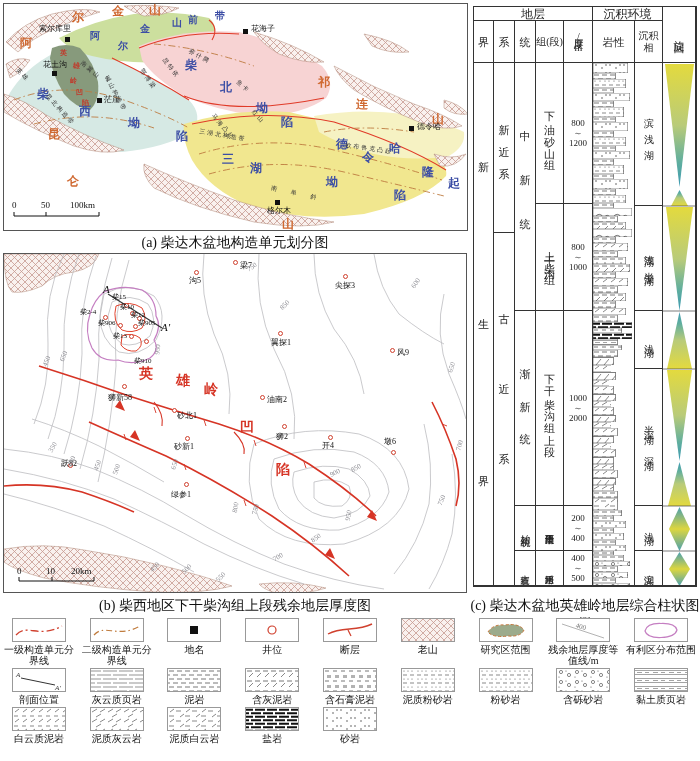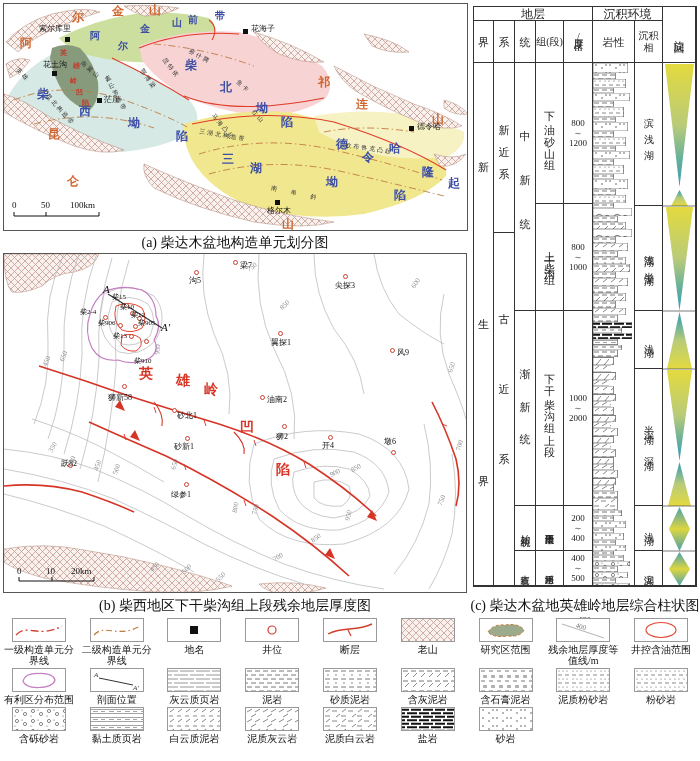--- a/index.html
+++ b/index.html
@@ -936,28 +936,20 @@
           <svg width="52" height="22">
             <path d="M5 5 L47 19" stroke="#aaa" stroke-width="0.9" fill="none"></path>
             <text x="18" y="10" font-size="7" fill="#777" transform="rotate(17 24 10)">400</text>
           </svg>
         </div>
         <div class="lil">残余地层厚度等值线/m</div>
       </div>
     <div class="li">
         <div class="swb">
           <svg width="52" height="22">
-            <ellipse cx="26" cy="11" rx="15" ry="7.5" fill="none" stroke="#e2442f" stroke-width="1.1"></ellipse>
-          </svg>
-        </div>
-        <div class="lil">井控含油范围</div>
-      </div>
-    <div class="li">
-        <div class="swb">
-          <svg width="52" height="22">
             <path d="M10 12 Q12 4 26 4.5 Q40 4 42 11 Q40 18 26 18.5 Q12 19 10 12 Z" fill="none" stroke="#c57fc2" stroke-width="1.2"></path>
           </svg>
         </div>
         <div class="lil">有利区分布范围</div>
       </div>
     <div class="li">
         <div class="swb">
           <svg width="52" height="22">
             <text x="3" y="8" font-size="7" fill="#333" font-style="italic">A</text>
             <path d="M8 9 L42 16" stroke="#333" stroke-width="1"></path>
@@ -978,28 +970,20 @@
         <div class="swb">
           <svg width="52" height="22">
             <rect width="52" height="22" fill="url(#pat-mud)"></rect>
           </svg>
         </div>
         <div class="lil">泥岩</div>
       </div>
     <div class="li">
         <div class="swb">
           <svg width="52" height="22">
-            <rect width="52" height="22" fill="url(#pat-sandy)"></rect>
-          </svg>
-        </div>
-        <div class="lil">砂质泥岩</div>
-      </div>
-    <div class="li">
-        <div class="swb">
-          <svg width="52" height="22">
             <rect width="52" height="22" fill="url(#pat-calcmud)"></rect>
           </svg>
         </div>
         <div class="lil">含灰泥岩</div>
       </div>
     <div class="li">
         <div class="swb">
           <svg width="52" height="22">
             <rect width="52" height="22" fill="url(#pat-gypmud)"></rect>
           </svg>

